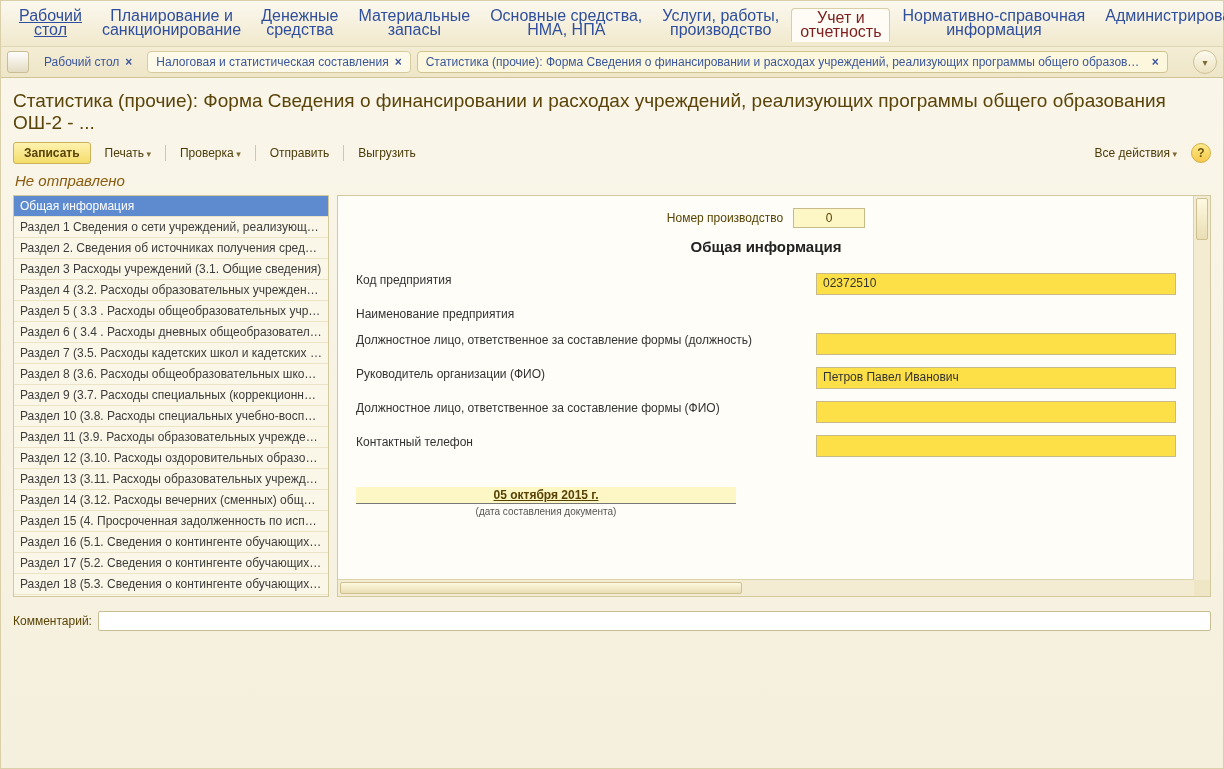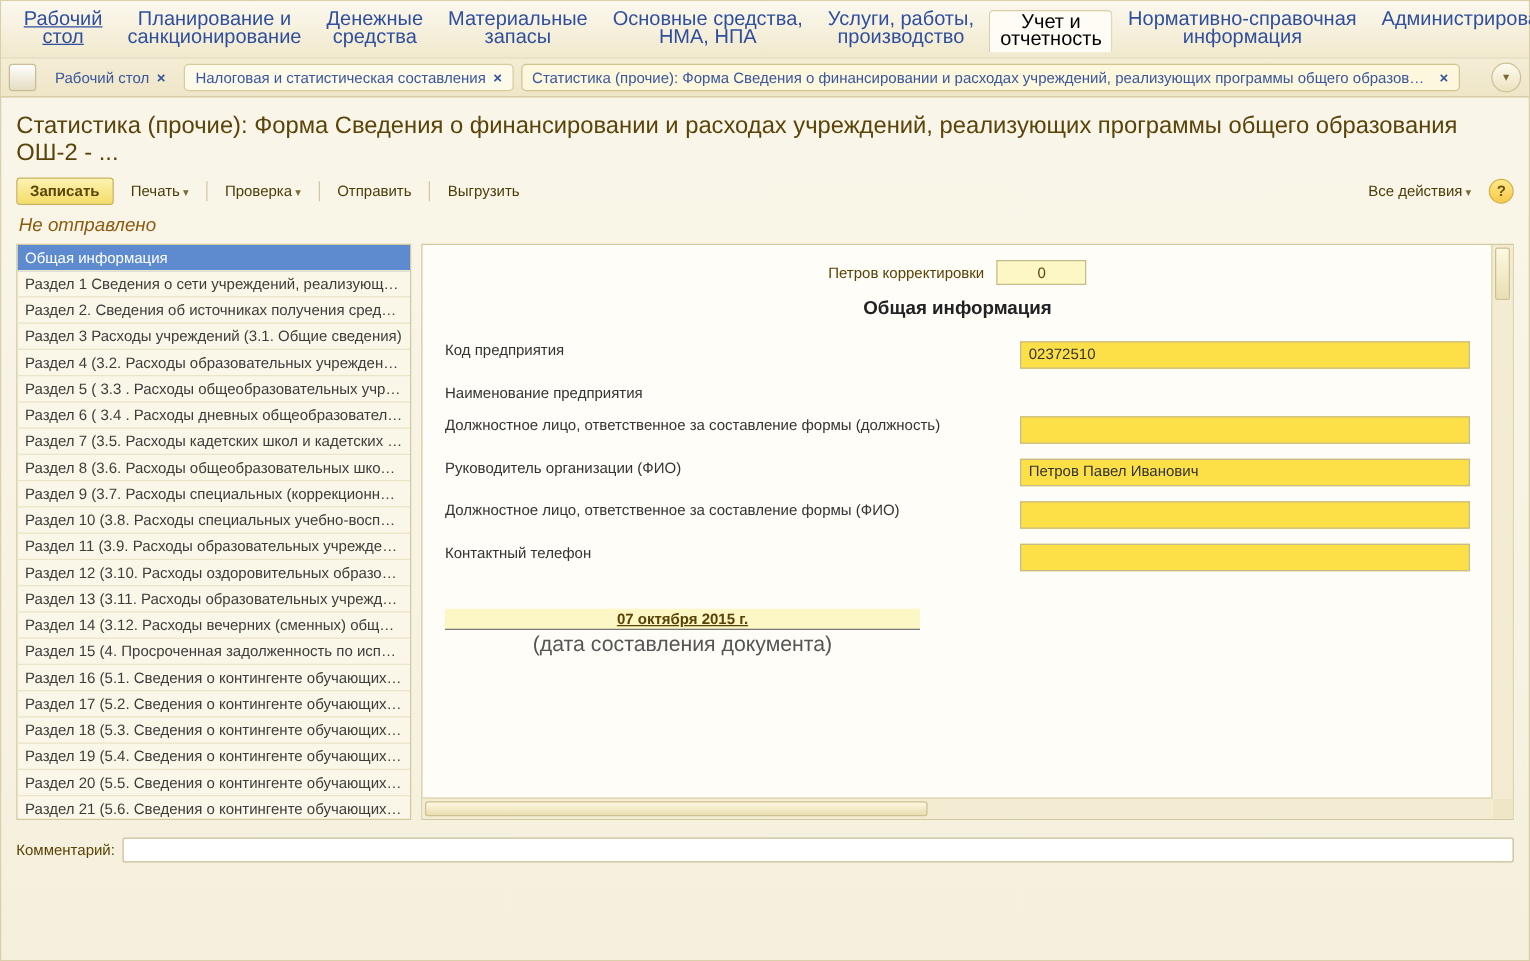--- a/index.html
+++ b/index.html
@@ -39,21 +39,21 @@
   cursor: pointer;
   font-size: 16px;
   white-space: pre-line;
   border-radius: 4px 4px 0 0;
   flex: 0 0 auto;
 }
 .main-nav .nav-item.active {
   background: #fefcf4;
   border: 1px solid #d8cea8;
   border-bottom: 1px solid #fefcf4;
-  color: #000000;
+  color: #7f1d1d;
   position: relative;
   top: 1px;
 }
 .main-nav .nav-item.first {
   text-decoration: underline;
 }
 .tabs-row {
   display: flex;
   align-items: center;
   background: linear-gradient(#f4edd5, #efe6c8);
@@ -168,21 +168,21 @@
 }
 .status-line {
   color: #8a5c10;
   font-size: 15px;
   margin: 8px 0 6px 2px;
   font-style: italic;
 }
 .work-area {
   display: flex;
   gap: 8px;
-  height: 461px;
+  height: 402px;
 }
 .sidebar {
   width: 316px;
   border: 1px solid #d3c99e;
   background: #fbf7e8;
   overflow-y: hidden;
   box-sizing: border-box;
 }
 .sidebar .item {
   padding: 3px 6px;
@@ -300,21 +300,21 @@
 .date-field {
   background: #fdf6c5;
   border-bottom: 1px solid #777;
   text-align: center;
   font-weight: bold;
   padding: 1px 0;
   text-decoration: underline;
 }
 .date-caption {
   text-align: center;
-  font-size: 17px;
+  font-size: 10px;
   color: #555;
   margin-top: 2px;
 }
 .comment-row {
   display: flex;
   align-items: center;
   gap: 6px;
   padding: 6px 12px 4px 12px;
 }
 .comment-input {
@@ -414,21 +414,21 @@
           <div class="item">Раздел 23 (5.8. Сведения о контингенте обучающихся и ...</div>
           <div class="item">Раздел 24 (5.9. Сведения о контингенте обучающихся и ...</div>
           <div class="item">Раздел 25 (5.10. Сведения о контингенте обучающихся ...</div>
           <div class="item">Раздел 26 (5.11. Сведения о контингенте обучающихся ...</div>
         </div>
 
       <div class="form-panel">
         <div class="form-scroll">
 
           <div class="center-row">
-            <span>Петров корректировки</span>
+            <span>Номер производство</span>
             <span class="num-box">0</span>
           </div>
 
           <div class="section-header">Общая информация</div>
 
           <div class="row">
             <div class="lbl">Код предприятия</div>
             <div class="val">
                 <div class="field">02372510</div>
               </div>
@@ -460,21 +460,21 @@
           </div>
 
           <div class="row">
             <div class="lbl">Контактный телефон</div>
             <div class="val">
                 <div class="field"></div>
               </div>
           </div>
 
           <div class="date-block">
-            <div class="date-field">07 октября 2015 г.</div>
+            <div class="date-field">05 октября 2015 г.</div>
             <div class="date-caption">(дата составления документа)</div>
           </div>
 
         </div>
         <div class="vscroll">
             <div class="thumb"></div>
           </div>
         <div class="hscroll">
             <div class="thumb"></div>
           </div>

